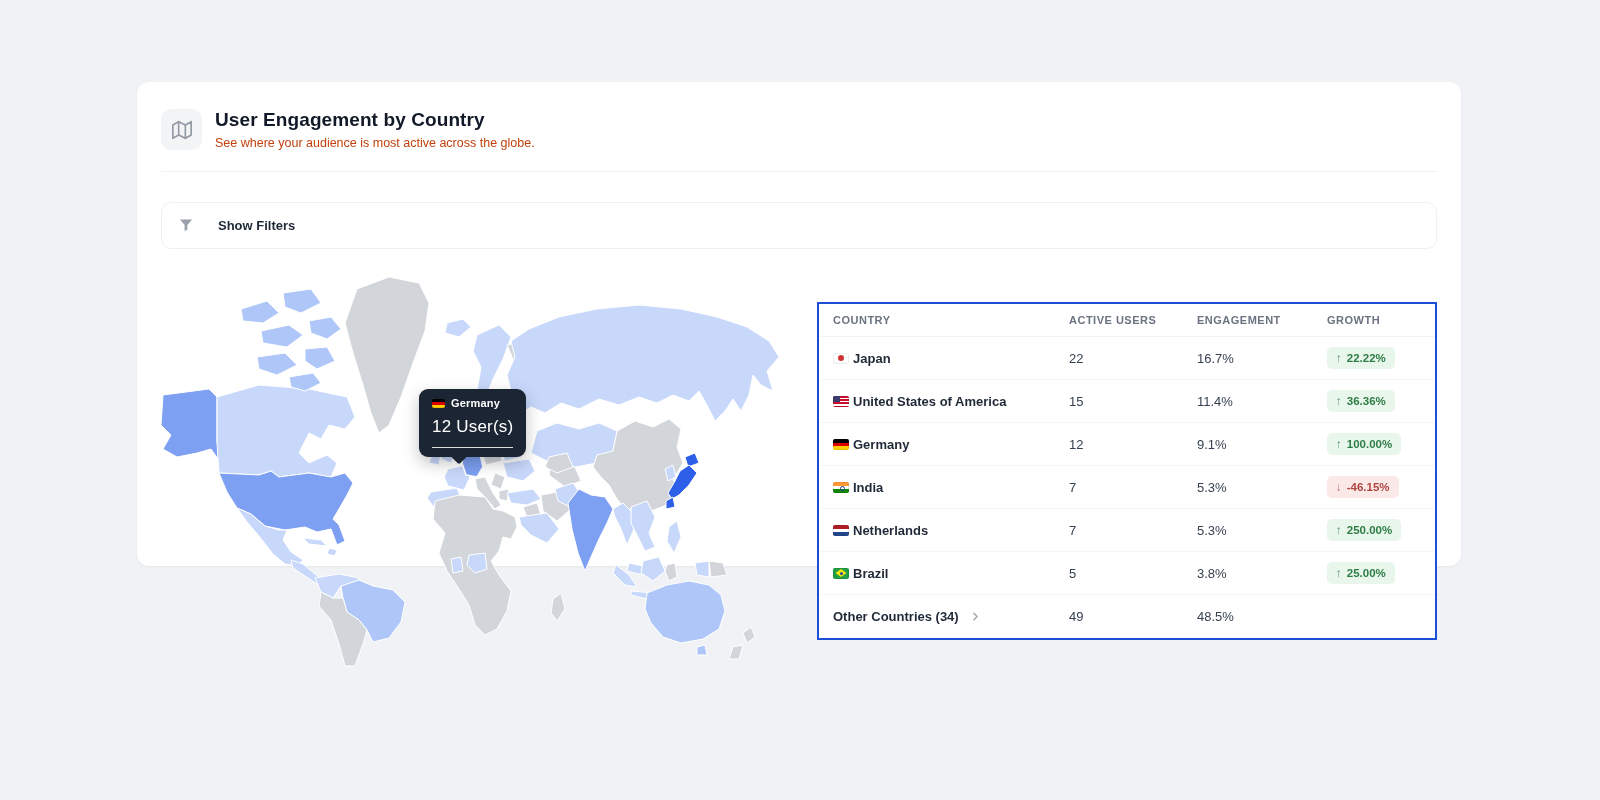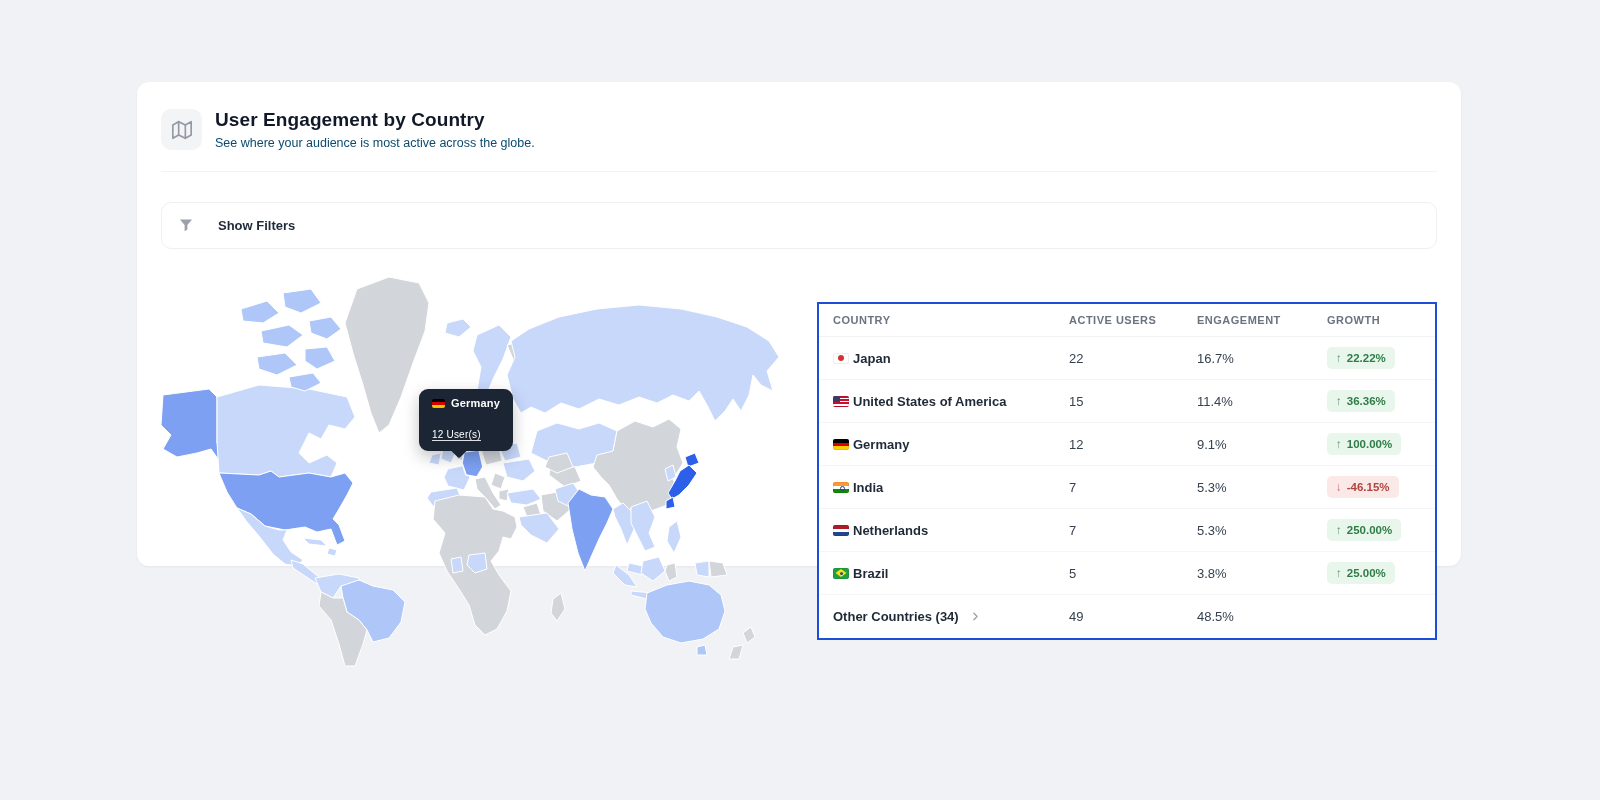--- a/index.html
+++ b/index.html
@@ -16,21 +16,21 @@
     box-shadow:0 1px 3px rgba(16,24,40,.05);
     padding:27px 24px 24px 24px;
   }
   
   .hdr { display:flex; gap:13px; align-items:center; }
   .hdr-icon-box {
     width:41px; height:41px; border-radius:10px; background:#f3f4f6;
     display:flex; align-items:center; justify-content:center; flex:none;
   }
   .hdr-title { font-size:19px; font-weight:700; color:#111827; letter-spacing:.1px; }
-  .hdr-sub { font-size:12.5px; color:#0c4a6e; margin-top:5px; }
+  .hdr-sub { font-size:12.5px; color:#c2410c; margin-top:5px; }
   .divider { height:1px; background:#f1f3f5; margin-top:21px; }
   
   .filterbar {
     margin-top:30px; height:47px; border:1px solid #eef0f3; border-radius:10px;
     display:flex; align-items:center; gap:25px; padding:0 17px; cursor:pointer;
     background:#fff;
   }
   .filterbar span { font-size:13px; font-weight:700; color:#1f2937; }
   
   .content { margin-top:22px; display:flex; justify-content:space-between; align-items:center; }
@@ -43,22 +43,22 @@
     position:absolute; left:258px; top:118px; background:#1c2533; color:#fff;
     border-radius:9px; padding:8px 13px 9px 13px; box-shadow:0 6px 16px rgba(10,15,25,.25);
   }
   .tooltip::after {
     content:""; position:absolute; left:34px; bottom:-5px; width:12px; height:12px;
     background:#1c2533; transform:rotate(45deg); border-radius:2px;
   }
   .tt-row1 { display:flex; align-items:center; gap:6px; }
   .tt-country { font-size:11px; font-weight:700; letter-spacing:.2px; }
   .tt-value {
-    display:inline-block; margin-top:20px; font-size:10px; font-weight:500;
-    padding-bottom:0; border-bottom:1.5px solid rgba(255,255,255,.85); letter-spacing:.2px;
+    display:inline-block; margin-top:8px; font-size:17px; font-weight:500;
+    padding-bottom:10px; border-bottom:1.5px solid rgba(255,255,255,.85); letter-spacing:.2px;
   }
   
   .tbl { width:620px; border:2px solid #1d4ed8; background:#fff; flex:none; }
   .thead, .trow { display:grid; grid-template-columns:230px 128px 130px 132px; align-items:center; }
   .thead { height:33px; border-bottom:1px solid #f1f3f5; }
   .thead .hcell {
     font-size:11px; font-weight:700; color:#6b7280; letter-spacing:.5px;
   }
   .trow { height:43px; border-bottom:1px solid #f3f5f7; }
   .trow:last-child { border-bottom:none; }

